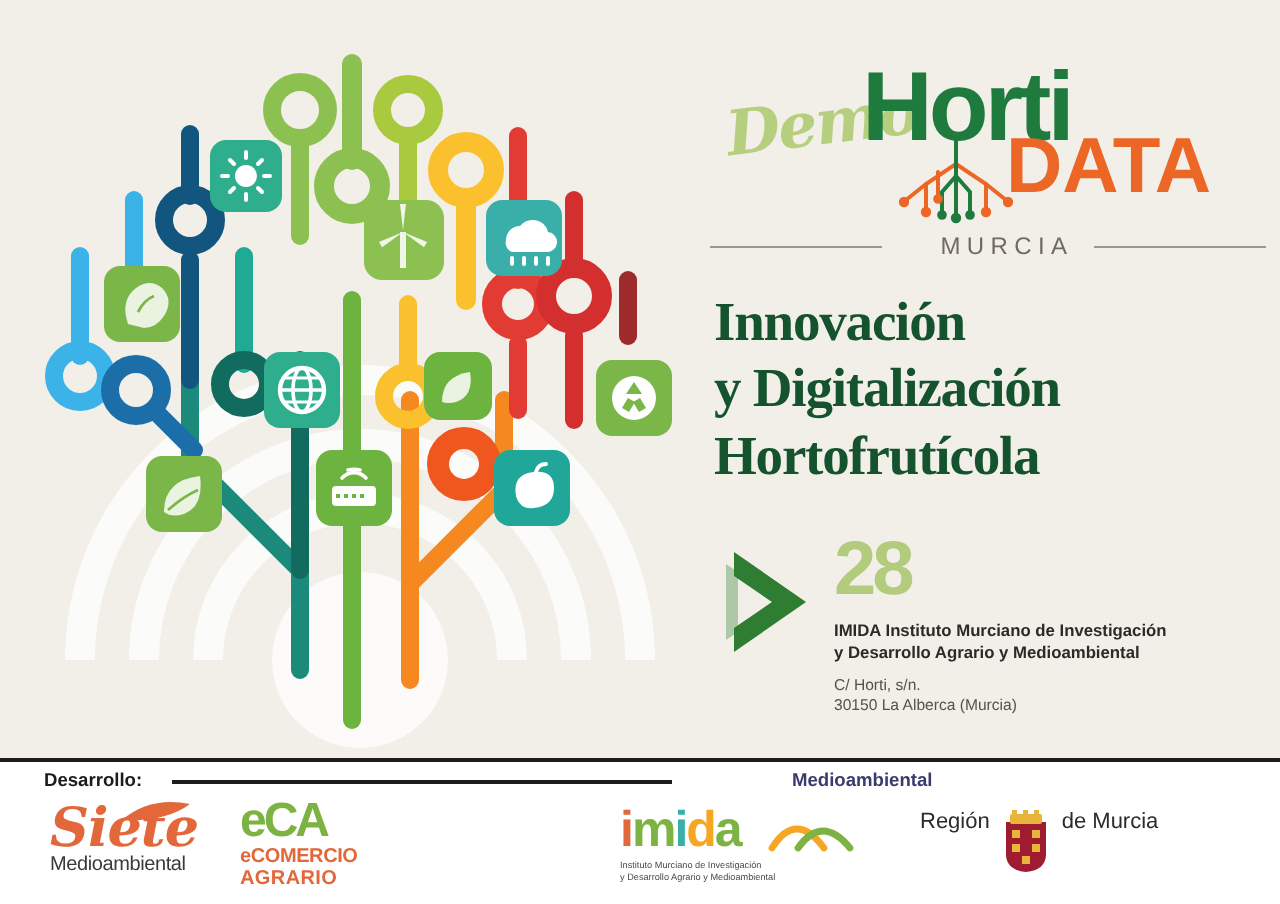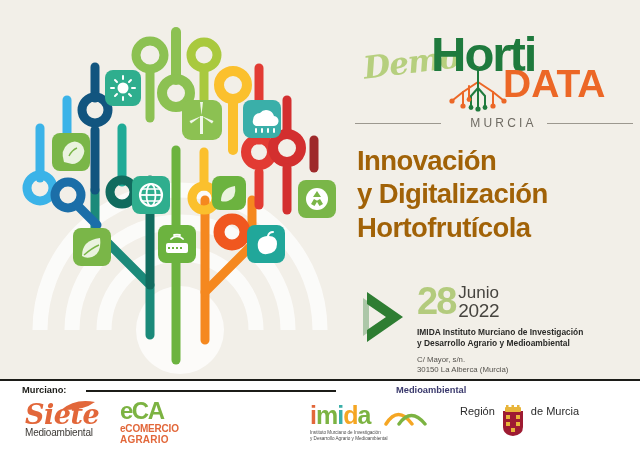--- a/index.html
+++ b/index.html
@@ -41,26 +41,26 @@
   .murcia-row{
     display:flex;align-items:center;gap:10px;
     margin-top:6px;margin-bottom:14px;
   }
   .murcia-row .rule{flex:1;height:1px;background:#9c988f;}
   .murcia-row .word{
     font-size:12px;color:#6f6b63;letter-spacing:3.2px;padding-left:19px;
   }
 
   .headline{
-    font-size:27.5px;line-height:1.21;font-weight:700;color:#a16207;
-    letter-spacing:-0.6px;margin:0 0 0 2px;
+    font-size:27.5px;line-height:1.21;font-weight:700;color:#14532d;
+    letter-spacing:-0.6px;margin:0 0 0 2px;font-family:Liberation Serif, serif;
   }
 
   
-  .datezone{position:relative;margin-top:40px;padding-left:62px;min-height:92px;}
+  .datezone{position:relative;margin-top:24px;padding-left:62px;min-height:92px;}
   .chevron{position:absolute;left:8px;top:6px;width:44px;height:54px;}
   .dayline{display:flex;align-items:flex-start;}
   .day{
     font-size:38px;font-weight:700;color:#b3cb7d;line-height:0.92;
     letter-spacing:-2px;
   }
   .monthyear{margin-left:3px;line-height:1.0;}
   .month{font-size:17px;color:#46443f;display:block;}
   .year{font-size:19px;color:#46443f;display:block;letter-spacing:-0.3px;}
   .venue{
@@ -328,37 +328,33 @@
       <span>Hortofrutícola</span>
     </h1>
 
     <div class="datezone">
       <svg class="chevron" viewBox="0 0 44 54" xmlns="http://www.w3.org/2000/svg">
         <path d="M4 2 L40 27 L4 52 L4 40 L23 27 L4 14 Z" fill="#2e7d32"></path>
         <path d="M0 8 L6 12 L6 42 L0 46 Z" fill="#2e7d32" opacity="0.35"></path>
       </svg>
       <div class="dayline">
         <span class="day">28</span>
-        <span class="monthyear">
-          <span class="month">Junio</span>
-          <span class="year">2022</span>
-        </span>
       </div>
       <div class="venue">IMIDA Instituto Murciano de Investigación y Desarrollo Agrario y Medioambiental</div>
       <div class="addr">
-        <span>C/ Mayor, s/n.</span><br>
+        <span>C/ Horti, s/n.</span><br>
         <span>30150 La Alberca (Murcia)</span>
       </div>
     </div>
   </div>
 
   <div class="divider"></div>
   <div class="footer">
 
-    <div class="organizan-lbl">Murciano:</div>
+    <div class="organizan-lbl">Desarrollo:</div>
     <div class="organizan-rule"></div>
 
     <div class="siete">
       <svg class="swoosh" viewBox="0 0 40 14" xmlns="http://www.w3.org/2000/svg">
         <path d="M2 11 q14 -12 34 -8 q-12 9 -34 8 z" fill="#e2673a"></path>
       </svg>
       <div class="name">Siete</div>
       <div class="sub">Medioambiental</div>
     </div>
 

